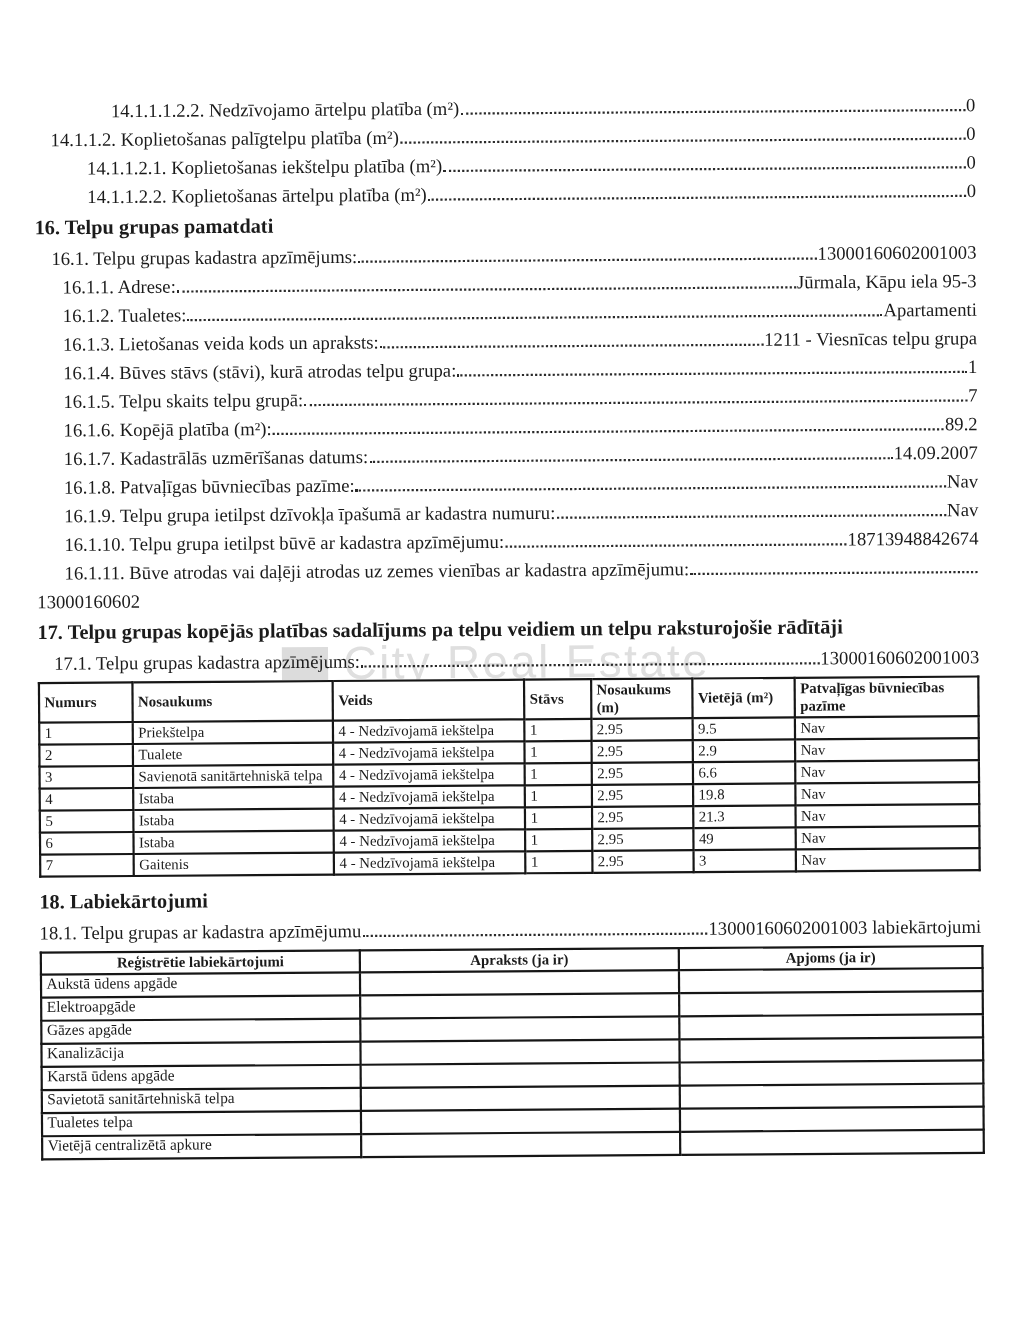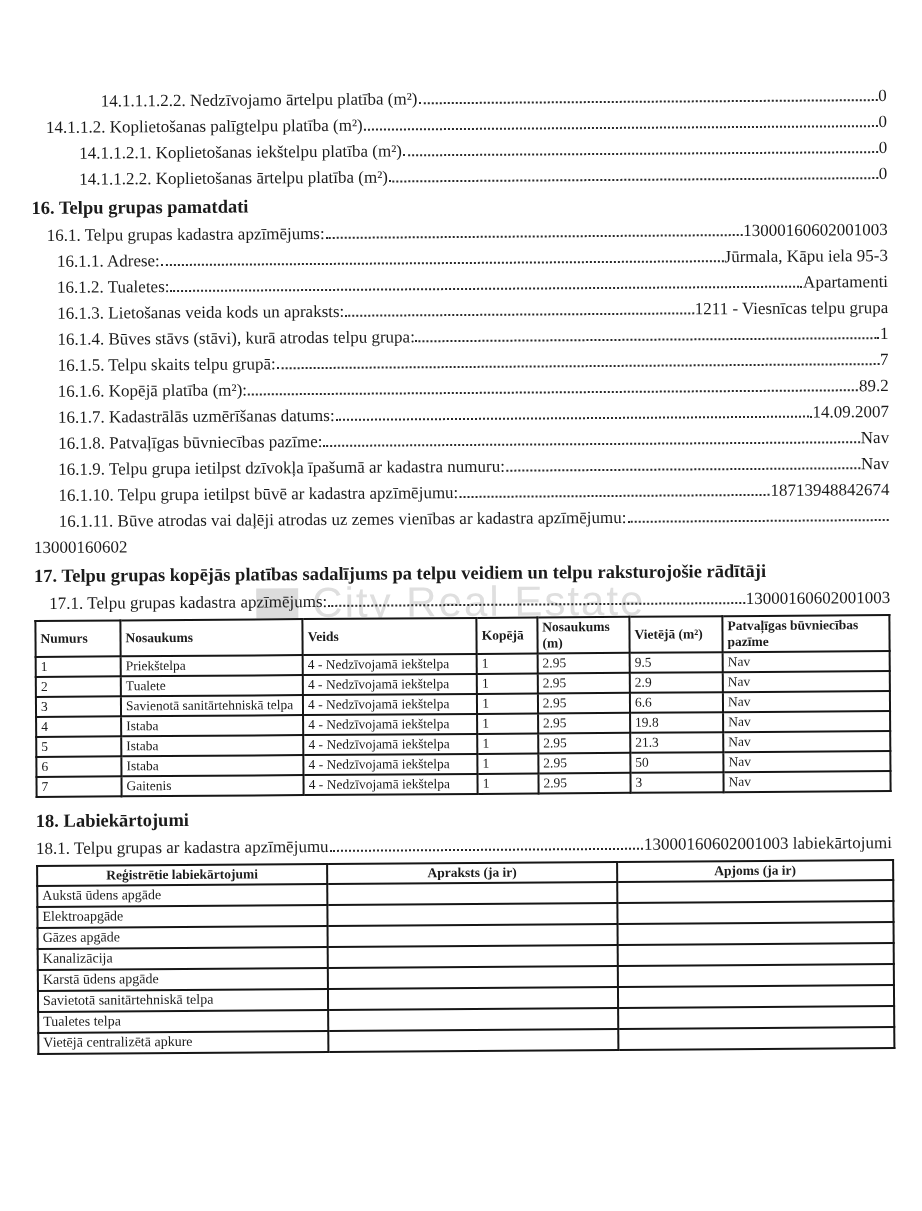--- a/index.html
+++ b/index.html
@@ -239,21 +239,21 @@
           <col class="c3">
           <col class="c4">
           <col class="c5">
           <col class="c6">
       </colgroup>
       <thead>
         <tr>
           <th>Numurs</th>
           <th>Nosaukums</th>
           <th>Veids</th>
-          <th>Kopējā</th>
+          <th>Stāvs</th>
           <th>Nosaukums (m)</th>
           <th>Vietējā (m²)</th>
           <th>Patvaļīgas būvniecības pazīme</th>
         </tr>
       </thead>
       <tbody>
 
           <tr>
             <td>1</td>
             <td>Priekštelpa</td>
@@ -303,21 +303,21 @@
             <td>21.3</td>
             <td>Nav</td>
           </tr>
 
           <tr>
             <td>6</td>
             <td>Istaba</td>
             <td>4 - Nedzīvojamā iekštelpa</td>
             <td>1</td>
             <td>2.95</td>
-            <td>50</td>
+            <td>49</td>
             <td>Nav</td>
           </tr>
 
           <tr>
             <td>7</td>
             <td>Gaitenis</td>
             <td>4 - Nedzīvojamā iekštelpa</td>
             <td>1</td>
             <td>2.95</td>
             <td>3</td>

